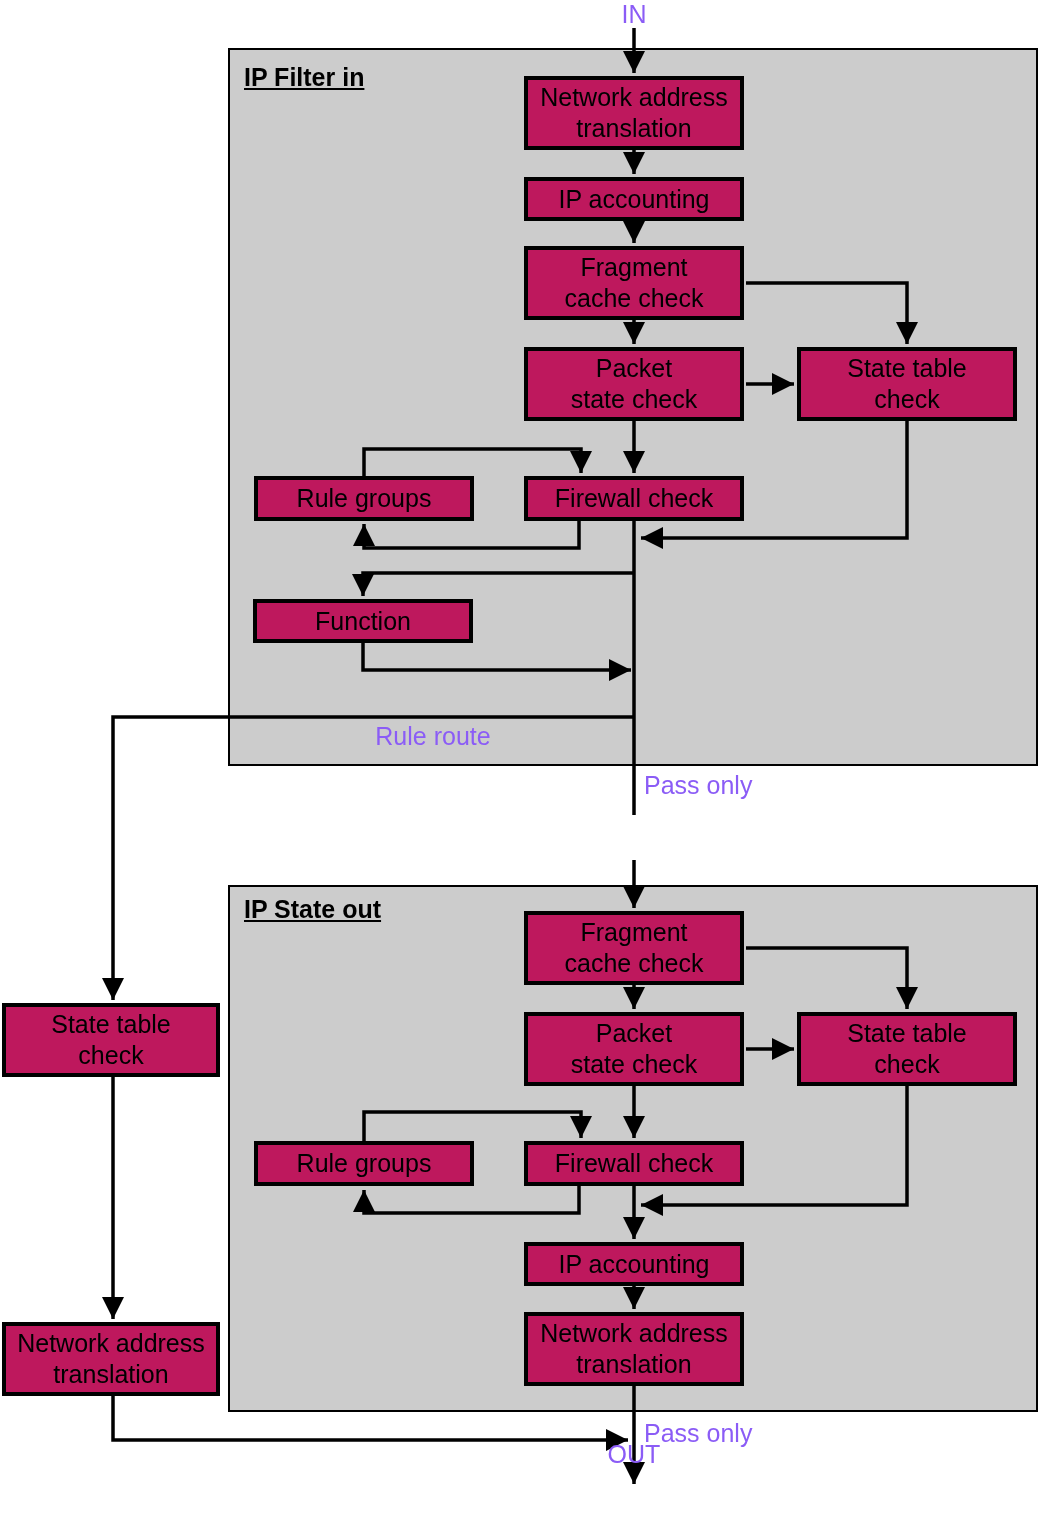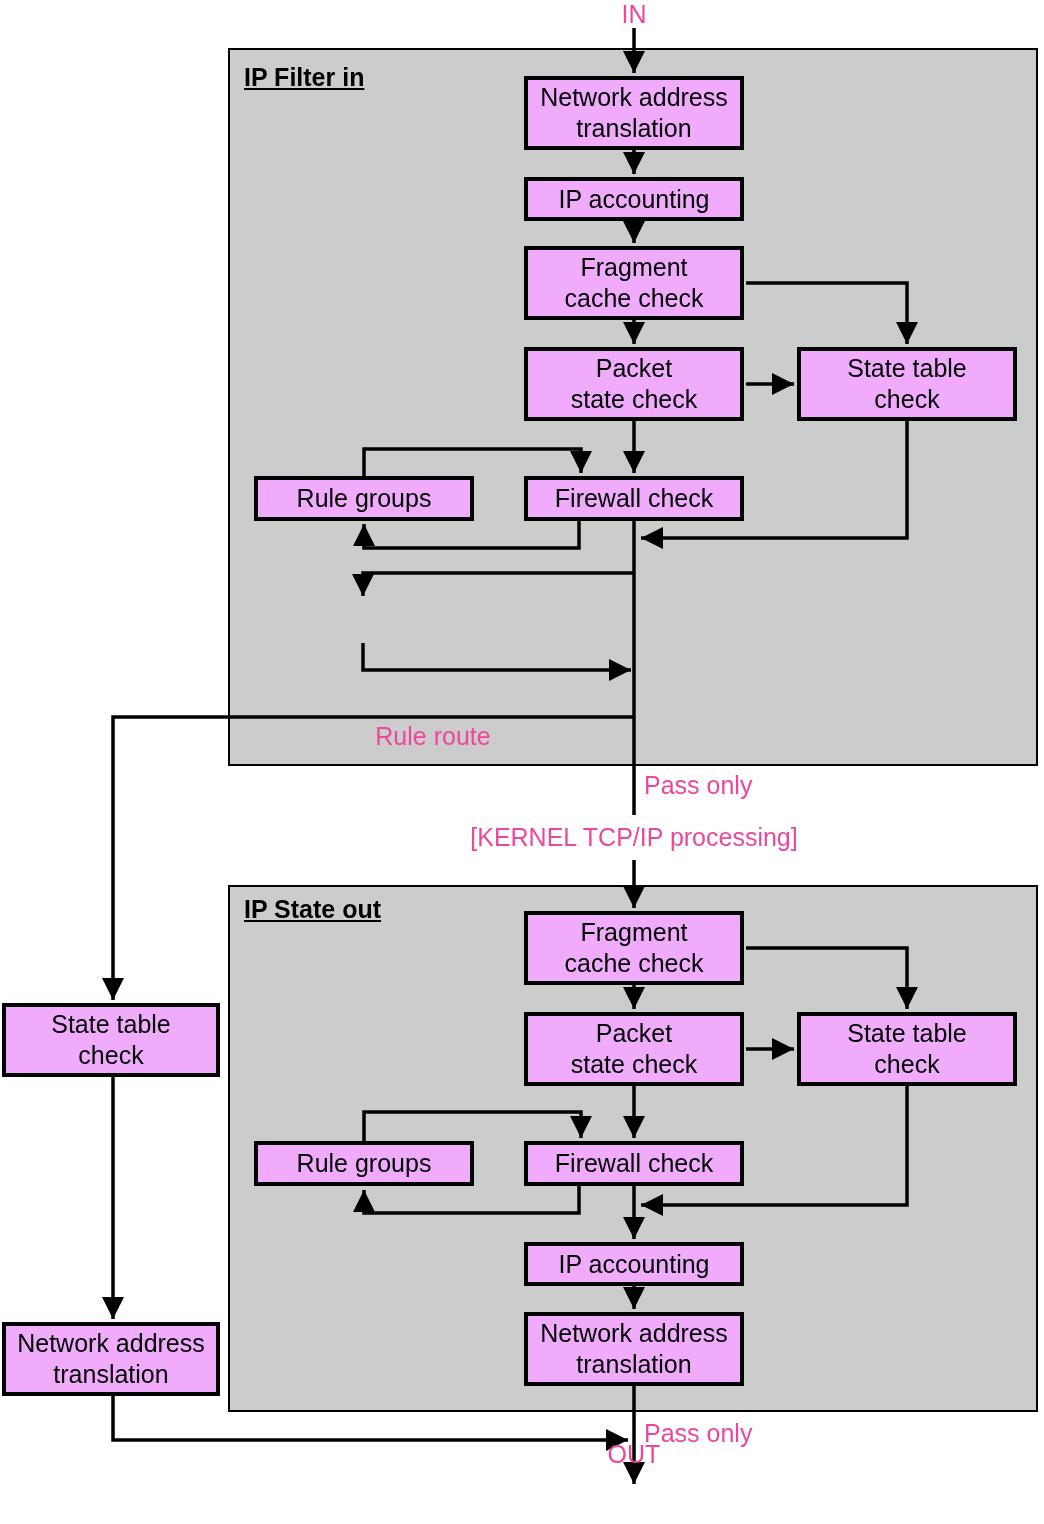--- a/index.html
+++ b/index.html
@@ -10,26 +10,26 @@
   .panel{
     position:absolute;background:#cccccc;border:2px solid #000000;
     box-sizing:border-box;z-index:0;
   }
   .panel-title{
     position:absolute;font-weight:bold;font-size:25px;line-height:26px;
     color:#000;z-index:3;white-space:nowrap;text-decoration:underline;
   }
   svg.wires{position:absolute;left:0;top:0;z-index:1;}
   .node{
-    position:absolute;box-sizing:border-box;background:#f0abfc;
+    position:absolute;box-sizing:border-box;background:#be185d;
     border:4px solid #000000;display:flex;align-items:center;justify-content:center;
     text-align:center;font-size:25px;line-height:31px;white-space:pre-line;z-index:2;
   }
   .lbl{
-    position:absolute;font-size:25px;line-height:26px;color:#ec4899;
+    position:absolute;font-size:25px;line-height:26px;color:#8b5cf6;
     z-index:2;white-space:nowrap;
   }
   .lbl.center{transform:translateX(-50%);}
 </style>
 </head>
 <body>
 
 <div class="canvas">
 
   <div class="panel" style="left:228px;top:48px;width:810px;height:718px"></div>
@@ -79,20 +79,21 @@
 translation</div>
   <div class="node" style="left:524px;top:177px;width:220px;height:44px">IP accounting</div>
   <div class="node" style="left:524px;top:246px;width:220px;height:74px">Fragment
 cache check</div>
   <div class="node" style="left:524px;top:347px;width:220px;height:74px">Packet
 state check</div>
   <div class="node" style="left:797px;top:347px;width:220px;height:74px">State table
 check</div>
   <div class="node" style="left:254px;top:476px;width:220px;height:45px">Rule groups</div>
   <div class="node" style="left:524px;top:476px;width:220px;height:45px">Firewall check</div>
+  <div class="node" style="left:253px;top:599px;width:220px;height:44px">Function</div>
 
   <div class="node" style="left:524px;top:911px;width:220px;height:74px">Fragment
 cache check</div>
   <div class="node" style="left:524px;top:1012px;width:220px;height:74px">Packet
 state check</div>
   <div class="node" style="left:797px;top:1012px;width:220px;height:74px">State table
 check</div>
   <div class="node" style="left:254px;top:1141px;width:220px;height:45px">Rule groups</div>
   <div class="node" style="left:524px;top:1141px;width:220px;height:45px">Firewall check</div>
   <div class="node" style="left:524px;top:1242px;width:220px;height:44px">IP accounting</div>
@@ -100,17 +101,16 @@
 translation</div>
 
   <div class="node" style="left:2px;top:1003px;width:218px;height:74px">State table
 check</div>
   <div class="node" style="left:2px;top:1322px;width:218px;height:74px">Network address
 translation</div>
 
   <span class="lbl center" style="left:634px;top:1px">IN</span>
   <span class="lbl center" style="left:433px;top:723px">Rule route</span>
   <span class="lbl" style="left:644px;top:772px">Pass only</span>
-  <span class="lbl center" style="left:634px;top:824px">[KERNEL TCP/IP processing]</span>
   <span class="lbl" style="left:644px;top:1420px">Pass only</span>
   <span class="lbl center" style="left:634px;top:1441px">OUT</span>
 
 </div>
 
 </body></html>

